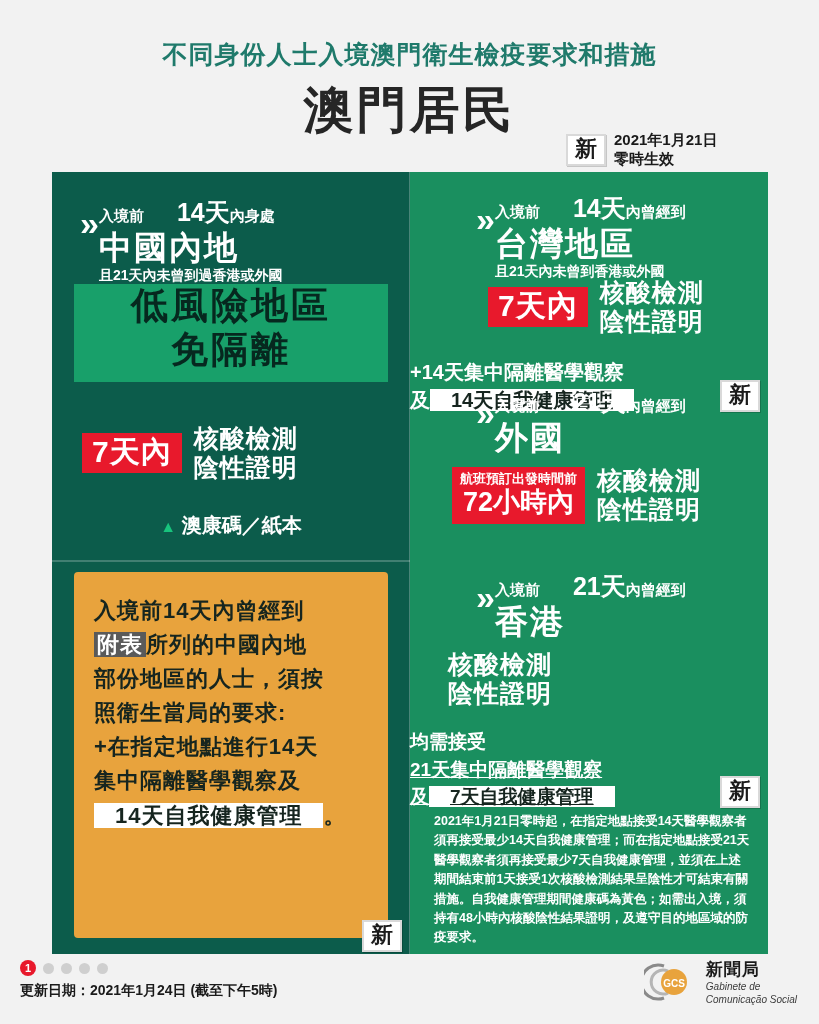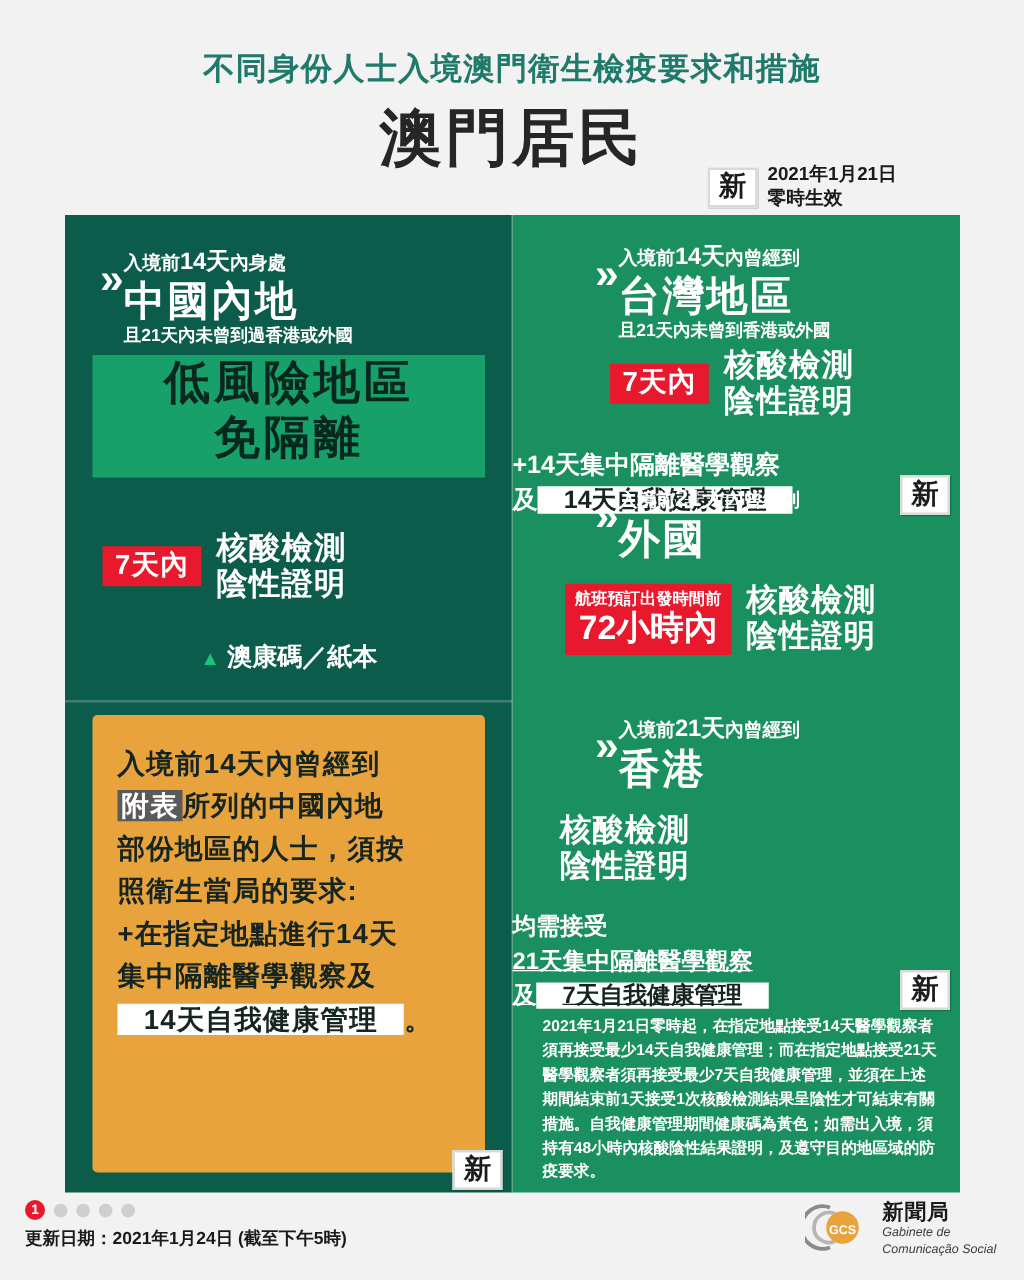--- a/index.html
+++ b/index.html
@@ -70,21 +70,21 @@
     color: #fff;
     font-weight: bold;
     font-size: 34px;
     line-height: .8;
     letter-spacing: -6px;
   }
 
   .entry { display: flex; align-items: flex-start; }
   .entry .txt { color: #fff; }
   .cap { font-size: 15px; font-weight: bold; }
-  .cap b { font-size: 19px; }
+  .cap b { font-size: 25px; margin-left: 33px; }
   .big { font-size: 33px; font-weight: bold; letter-spacing: 2px; line-height: 1.15; }
   .note { font-size: 14px; font-weight: bold; }
 
   
   .l-entry { position: absolute; left: 28px; top: 24px; }
   .l-entry .chev { margin-right: 6px; margin-top: 14px; }
   .greenbox {
     position: absolute; left: 22px; top: 112px;
     width: 314px; height: 98px;
     background: #18a06a;
@@ -94,21 +94,21 @@
     color: #06281f; font-size: 37px; font-weight: bold; letter-spacing: 3px; line-height: 1.2;
   }
   .l-test {
     position: absolute; left: 30px; top: 252px;
     display: flex; align-items: center; gap: 12px;
   }
   .redchip {
     background: #e8192c; color: #fff; font-weight: bold;
     padding: 4px 10px 6px 10px; line-height: 1;
   }
-  .redchip.sm { font-size: 22px; letter-spacing: 1px; }
+  .redchip.sm { font-size: 30px; letter-spacing: 1px; }
   .twoline { color: #fff; font-weight: bold; font-size: 25px; line-height: 1.15; letter-spacing: 1px; }
   .l-code {
     position: absolute; left: 0; top: 340px; width: 358px;
     text-align: center; color: #fff; font-weight: bold; font-size: 20px;
   }
   .l-code .tri { color: #18c47d; font-size: 16px; }
   .hairline {
     position: absolute; left: 0; top: 388px; width: 358px; height: 2px;
     background: rgba(255,255,255,.22);
   }

